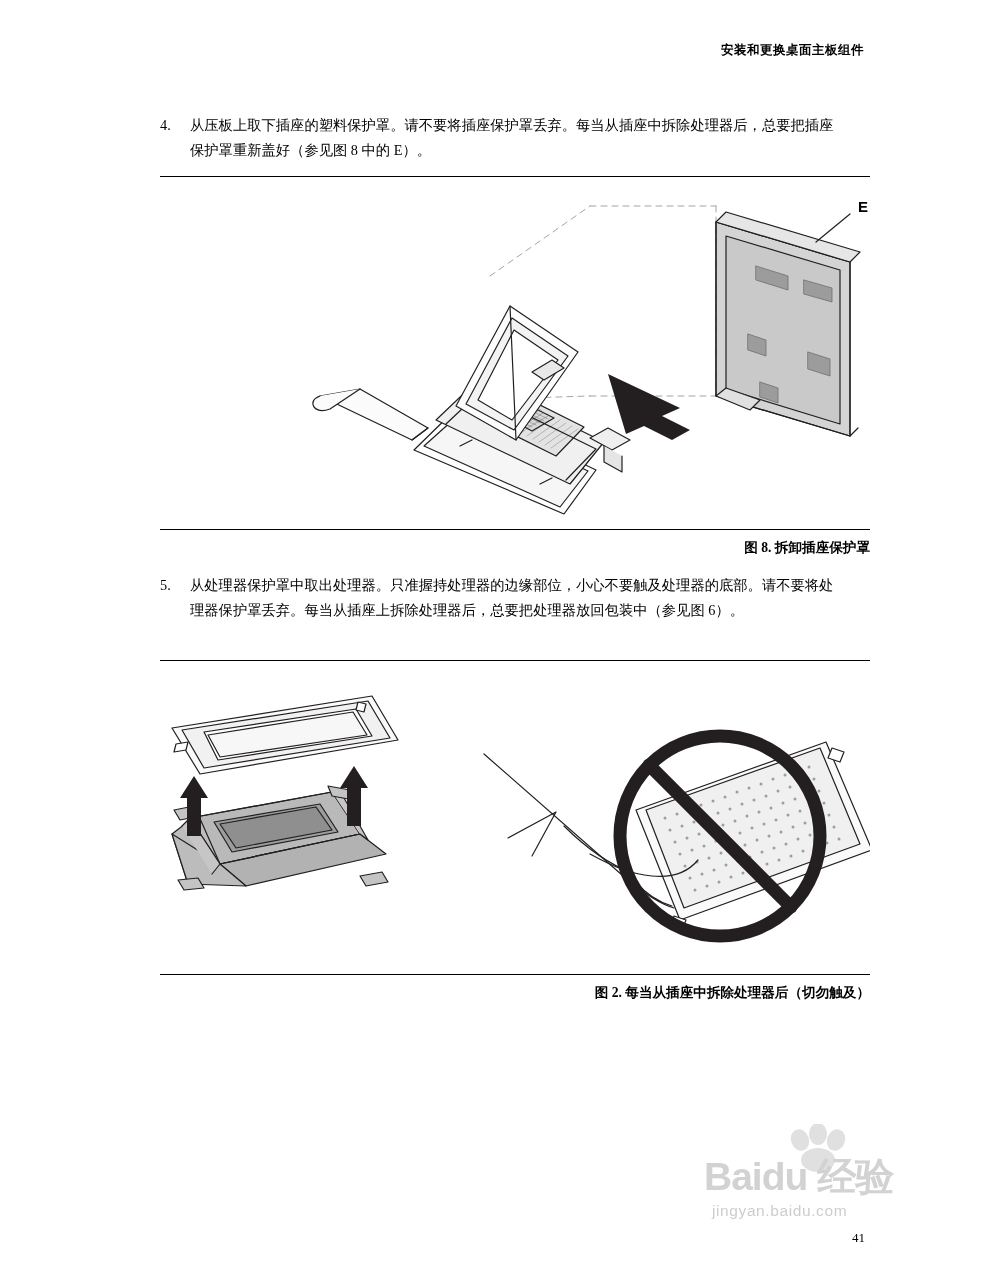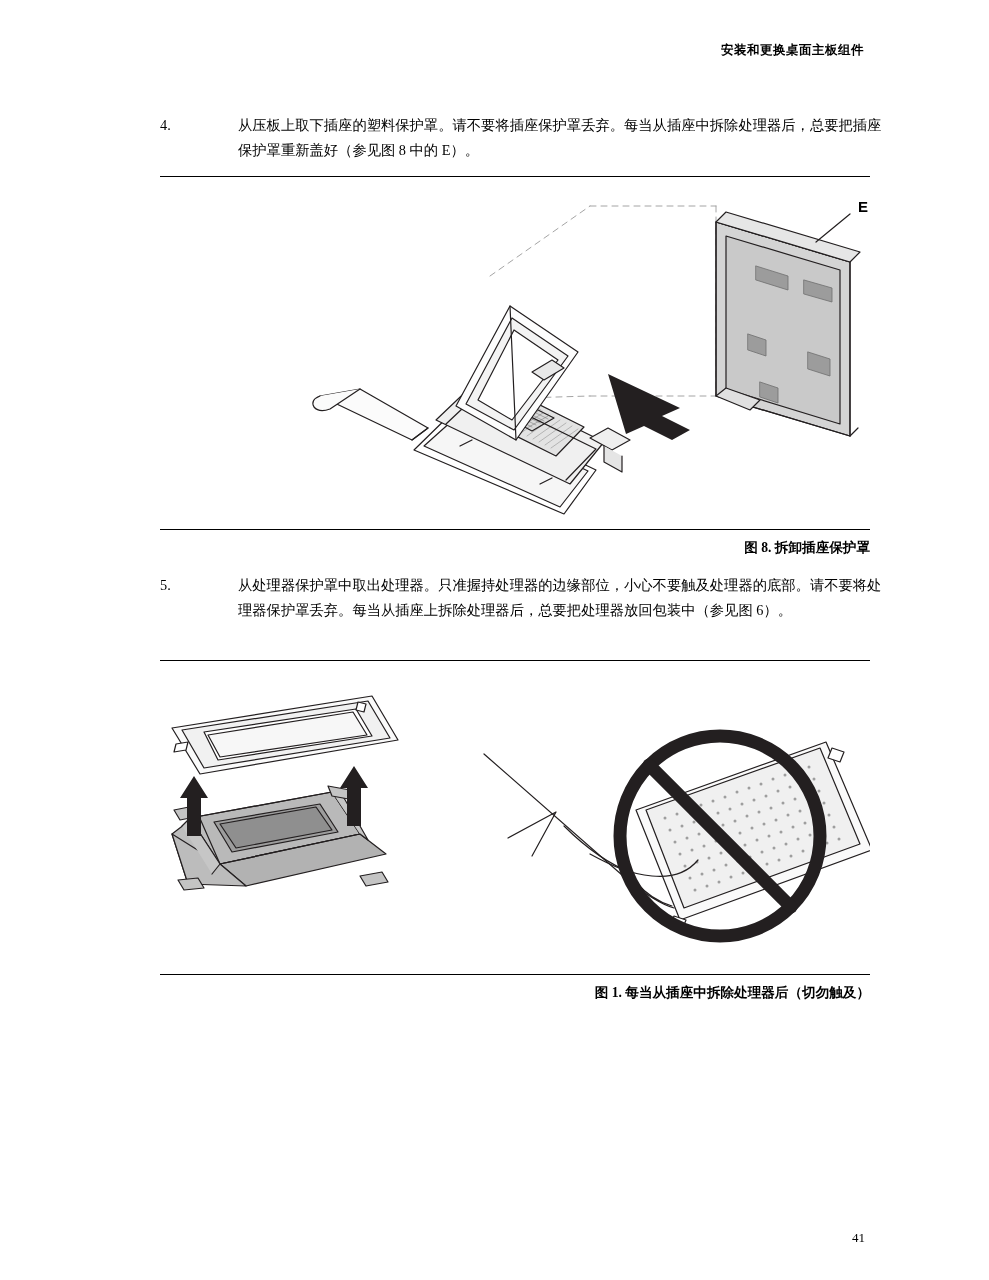--- a/index.html
+++ b/index.html
@@ -40,21 +40,20 @@
     font-size: 14.3px;
     line-height: 25px;
   }
   .step .num {
     width: 30px;
     flex: 0 0 30px;
     text-align: left;
   }
   .step .txt {
     width: 655px;
-    margin-left: 48px;
   }
 
   #step4 { left: 160px; top: 113px; }
   #step5 { left: 160px; top: 573px; }
 
   
   .rule {
     position: absolute;
     left: 160px;
     width: 710px;
@@ -407,20 +406,32 @@
         <g stroke="#231f20" stroke-width="13">
           <circle cx="560" cy="168" r="100" fill="none"></circle>
           <path d="M489 97 L631 239"></path>
         </g>
       </g>
     </svg>
   </div>
 
   <div class="rule" id="fig9-bottom"></div>
   <div class="caption" id="fig9-cap">
-    <span class="lbl">图 1.</span>
+    <span class="lbl">图 2.</span>
     <span>每当从插座中拆除处理器后（切勿触及）</span>
   </div>
 
+  <div class="watermark">
+    <svg class="wm-paw" viewBox="0 0 64 48">
+      <g fill="#dedede">
+        <ellipse cx="14" cy="16" rx="9" ry="11" transform="rotate(-20 14 16)"></ellipse>
+        <ellipse cx="32" cy="10" rx="9" ry="11"></ellipse>
+        <ellipse cx="50" cy="16" rx="9" ry="11" transform="rotate(20 50 16)"></ellipse>
+        <ellipse cx="32" cy="36" rx="17" ry="12"></ellipse>
+      </g>
+    </svg>
+    <div class="wm-text">Baidu 经验</div>
+    <div class="wm-sub">jingyan.baidu.com</div>
+  </div>
 
   <div class="pageno">41</div>
 
 </div>
 
 </body></html>

